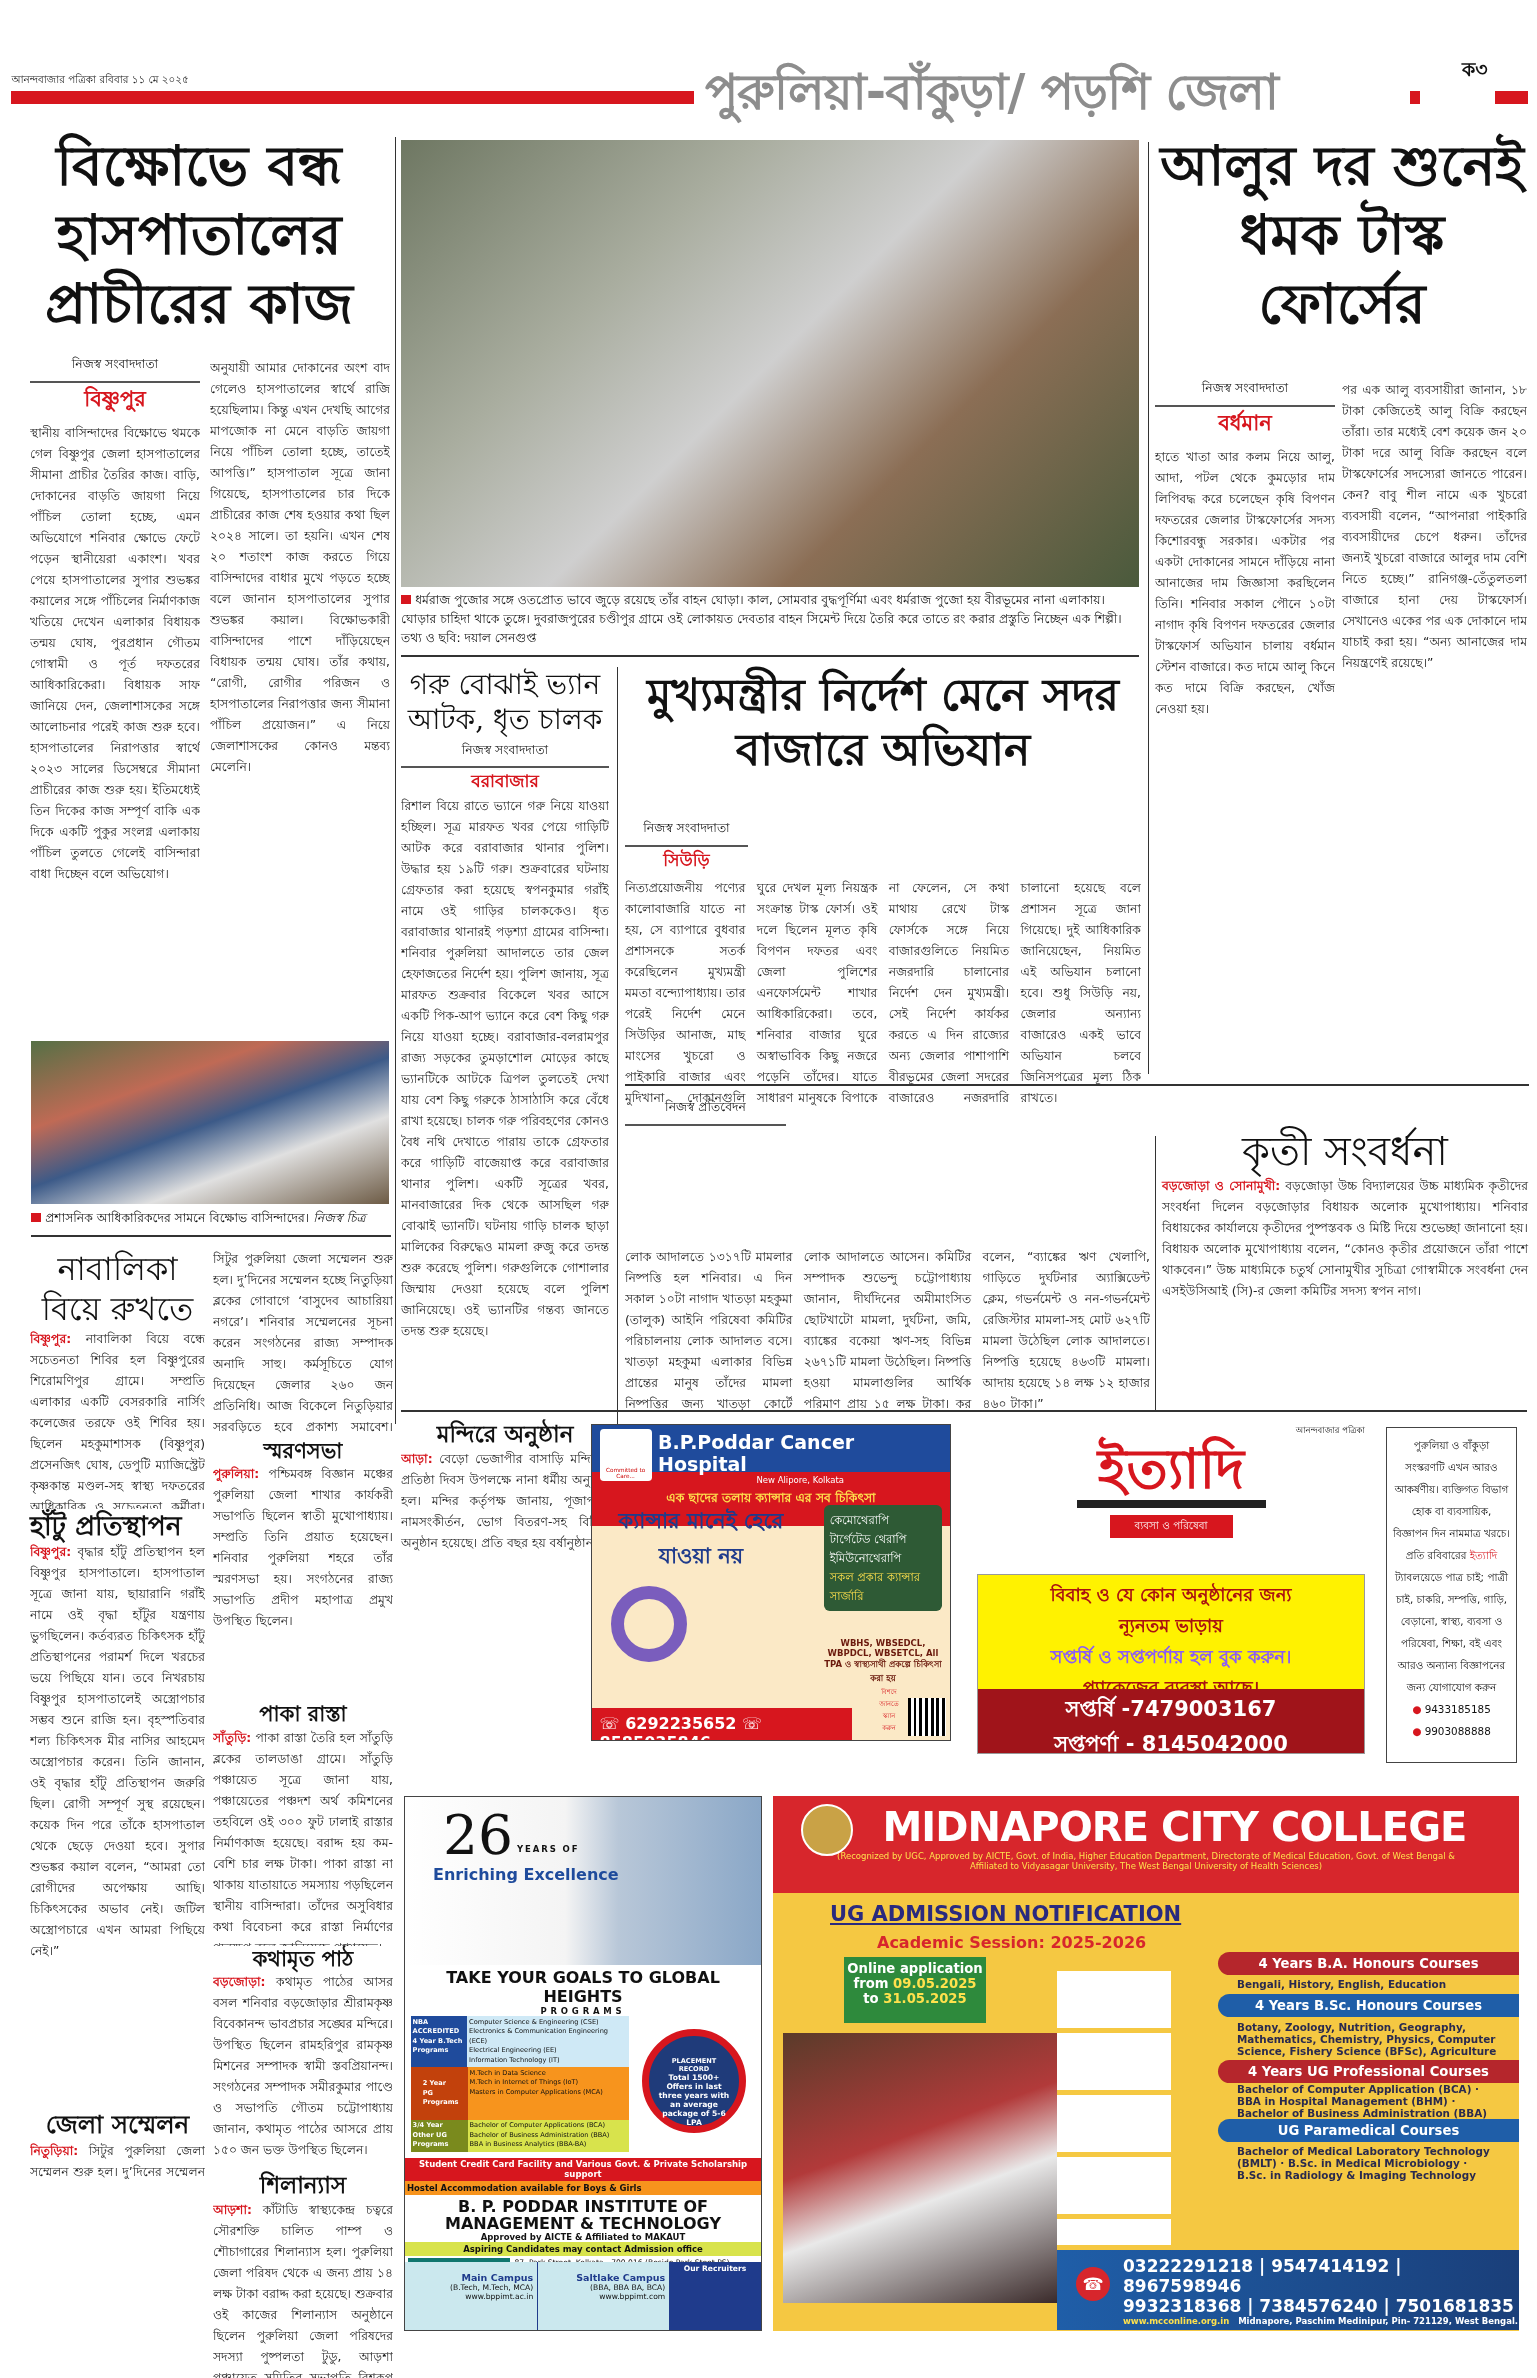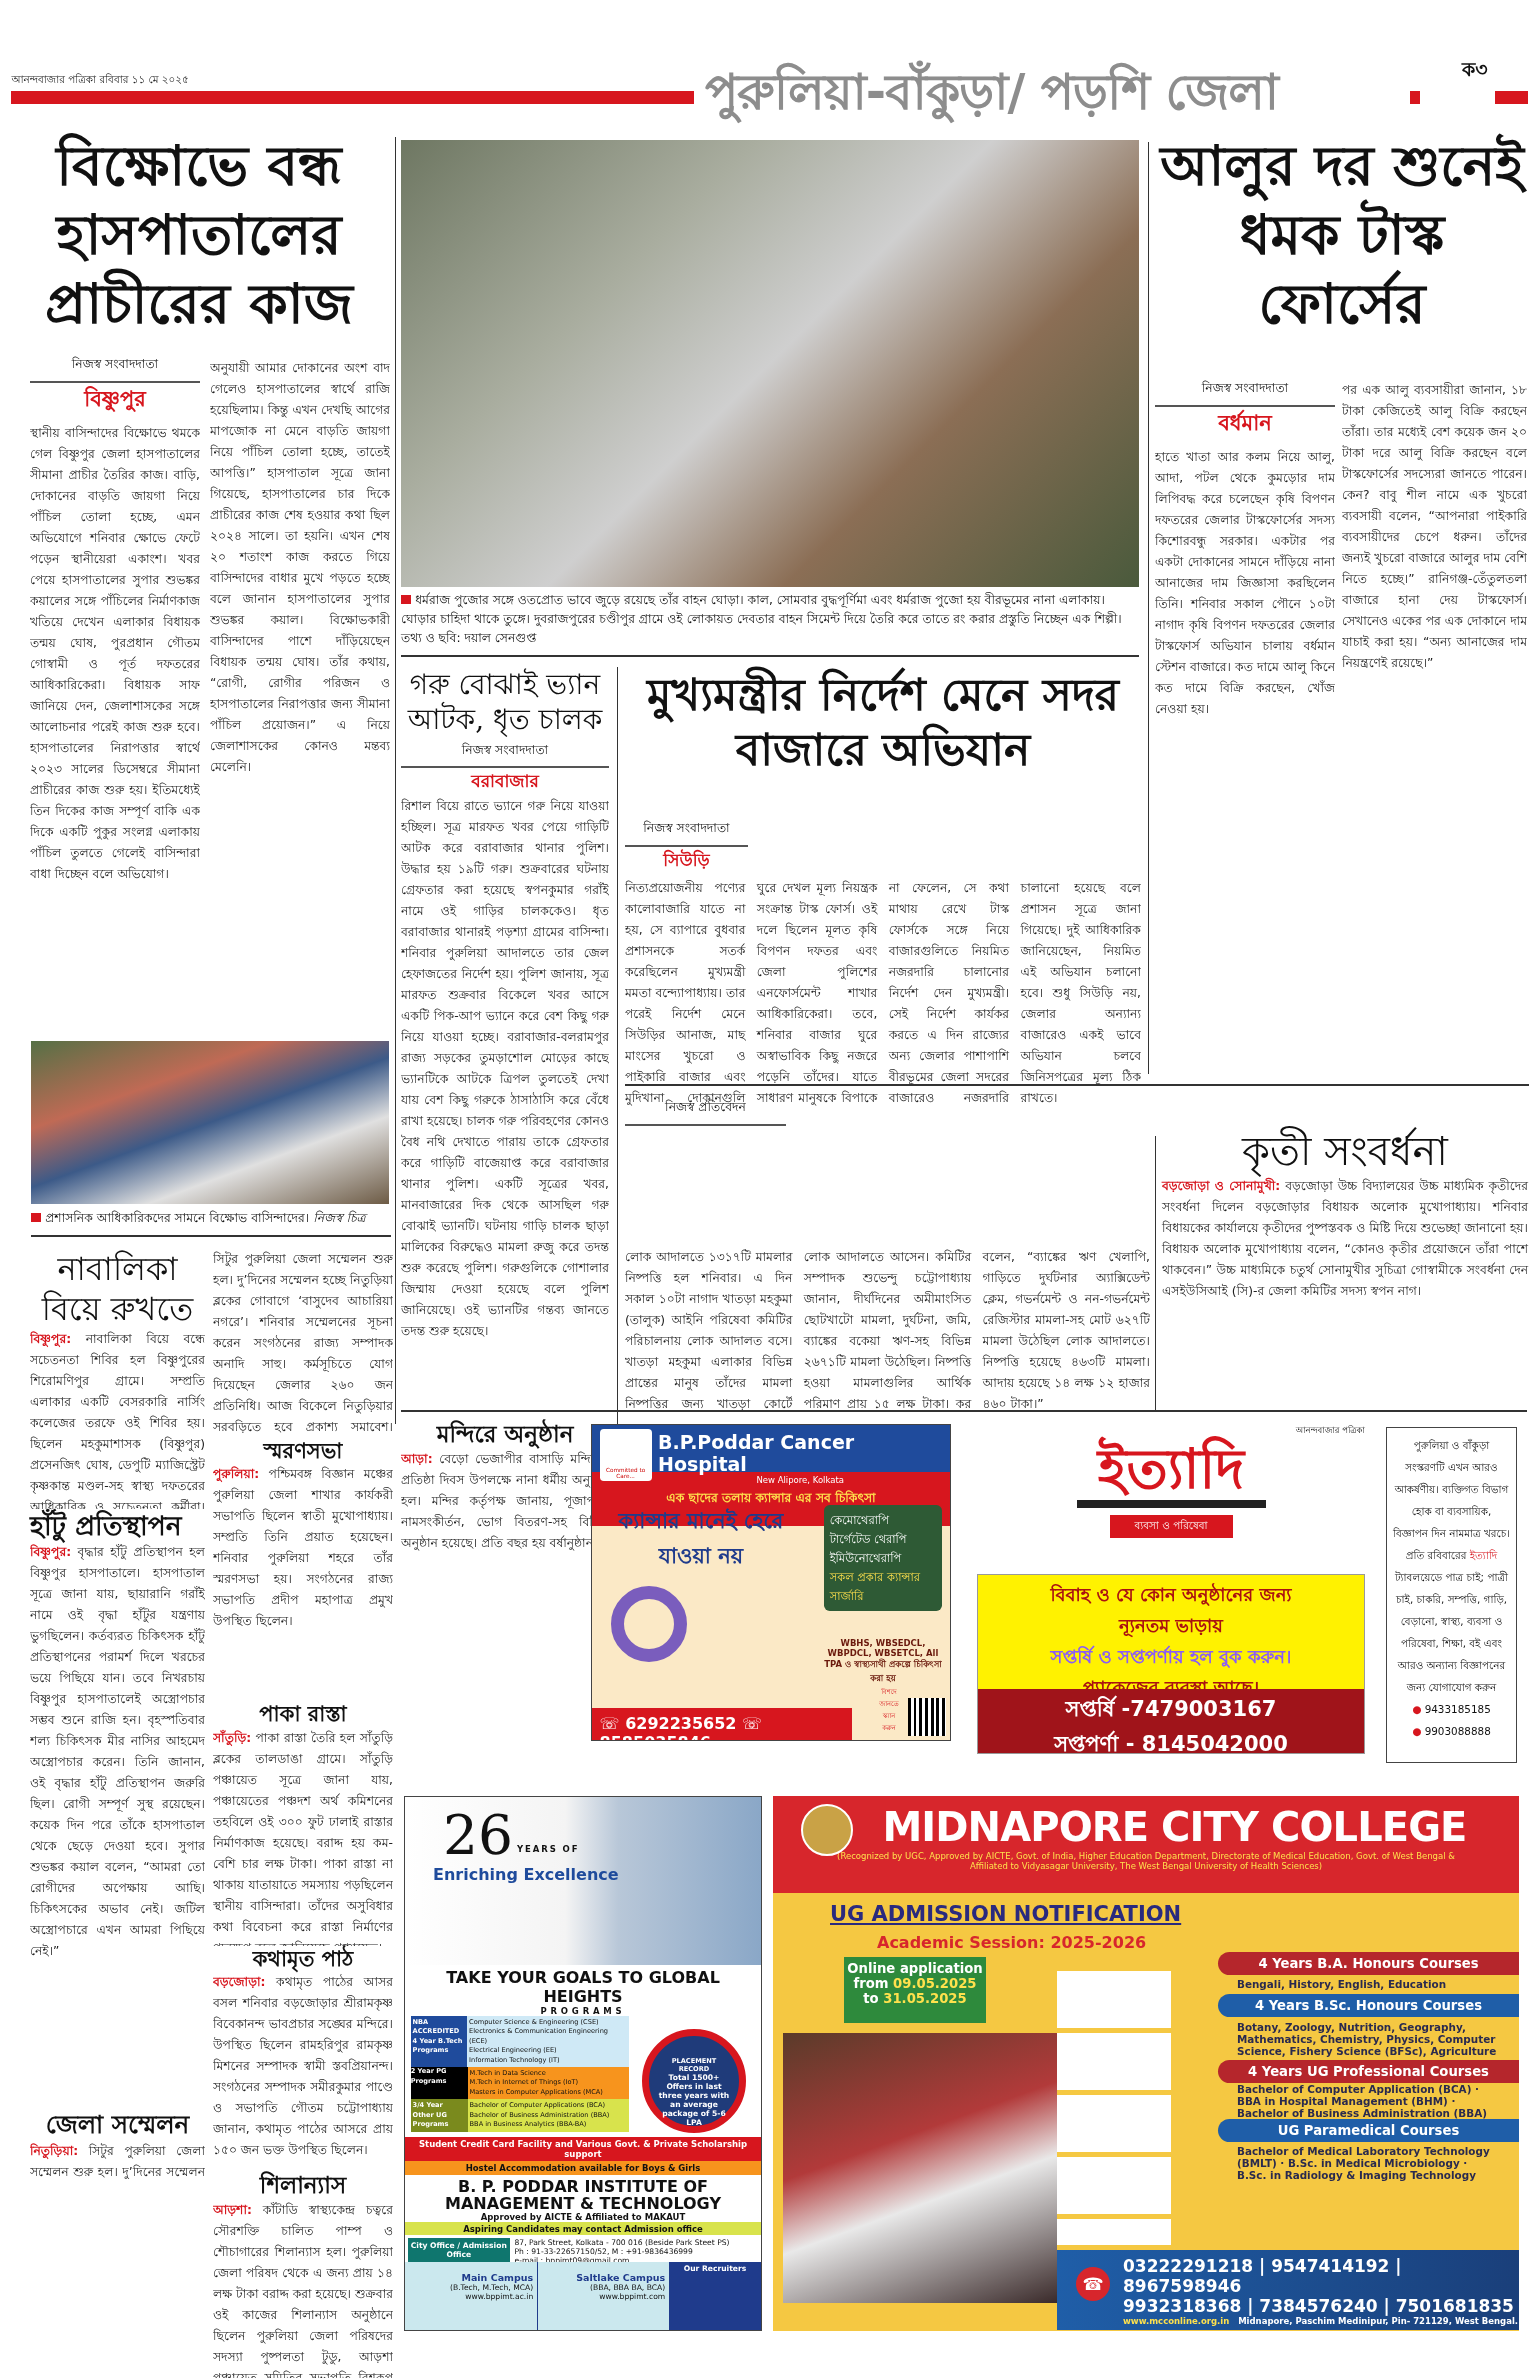--- a/index.html
+++ b/index.html
@@ -170,42 +170,42 @@
     <div style="background:#cfe9f6;display:flex">
         <div style="background:#1f4b9c;color:#fff;width:57px;padding:1.9px;font-weight:bold">NBA ACCREDITED 4 Year B.Tech Programs</div>
         <div style="padding:1.9px">
           <div>Computer Science &amp; Engineering (CSE)</div>
           <div>Electronics &amp; Communication Engineering (ECE)</div>
           <div>Electrical Engineering (EE)</div>
           <div>Information Technology (IT)</div>
         </div>
       </div>
     <div style="background:#f7941d;display:flex">
-        <div style="background:#000000;color:#fff;width:57px;padding:0;font-weight:bold">2 Year PG Programs</div>
+        <div style="background:#c2410c;color:#fff;width:57px;padding:12px;font-weight:bold">2 Year PG Programs</div>
         <div style="padding:1.9px">
           <div>M.Tech in Data Science</div>
           <div>M.Tech in Internet of Things (IoT)</div>
           <div>Masters in Computer Applications (MCA)</div>
         </div>
       </div>
     <div style="background:#d8e34c;display:flex">
         <div style="background:#7a8a1d;color:#fff;width:57px;padding:1.9px;font-weight:bold">3/4 Year Other UG Programs</div>
         <div style="padding:1.9px">
           <div>Bachelor of Computer Applications (BCA)</div>
           <div>Bachelor of Business Administration (BBA)</div>
           <div>BBA in Business Analytics (BBA-BA)</div>
         </div>
       </div>
   </div>
   <div style="position:absolute;left:237px;top:232px;width:104px;height:104px;border-radius:50%;background:#1f3b7a;border:7.6px solid #d7161e;color:#fff;font-size:7.6px;text-align:center;padding:21px 7.6px;font-weight:bold">
       <div style="font-size:6.6px">PLACEMENT RECORD</div>
       <div>Total 1500+ Offers in last three years with an average package of 5-6 LPA</div>
     </div>
   <div style="background:#d7161e;color:#fff;font-size:8.5px;font-weight:bold;text-align:center;padding:1.9px;margin-top:5.7px">Student Credit Card Facility and Various Govt. &amp; Private Scholarship support</div>
-  <div style="background:#f7941d;font-size:8.5px;font-weight:bold;text-align:center;padding:1.9px">Hostel Accommodation available for Boys &amp; Girls</div>
+  <div style="background:#f7941d;font-size:8.5px;font-weight:bold;text-align:left;padding:1.9px">Hostel Accommodation available for Boys &amp; Girls</div>
   <div style="text-align:center;font-size:16px;font-weight:bold;line-height:17px;margin-top:2.8px">B. P. PODDAR INSTITUTE OF</div>
   <div style="text-align:center;font-size:16px;font-weight:bold;line-height:17px">MANAGEMENT &amp; TECHNOLOGY</div>
   <div style="text-align:center;font-size:8.5px;font-weight:bold">Approved by AICTE &amp; Affiliated to MAKAUT</div>
   <div style="background:#d8e34c;text-align:center;font-size:8.5px;font-weight:bold;padding:1.9px">Aspiring Candidates may contact Admission office</div>
   <div style="display:flex;font-size:7.6px;padding:2.8px">
     <div style="background:#0f766e;color:#fff;width:102px;padding:2.8px;font-weight:bold;text-align:center">City Office / Admission Office</div>
     <div style="padding-left:4.7px">
         <div>87, Park Street, Kolkata - 700 016 (Beside Park Steet PS)</div>
         <div>Ph : 91-33-22657150/52, M : +91-9836436999</div>
         <div>e-mail : bppimt09@gmail.com</div>

